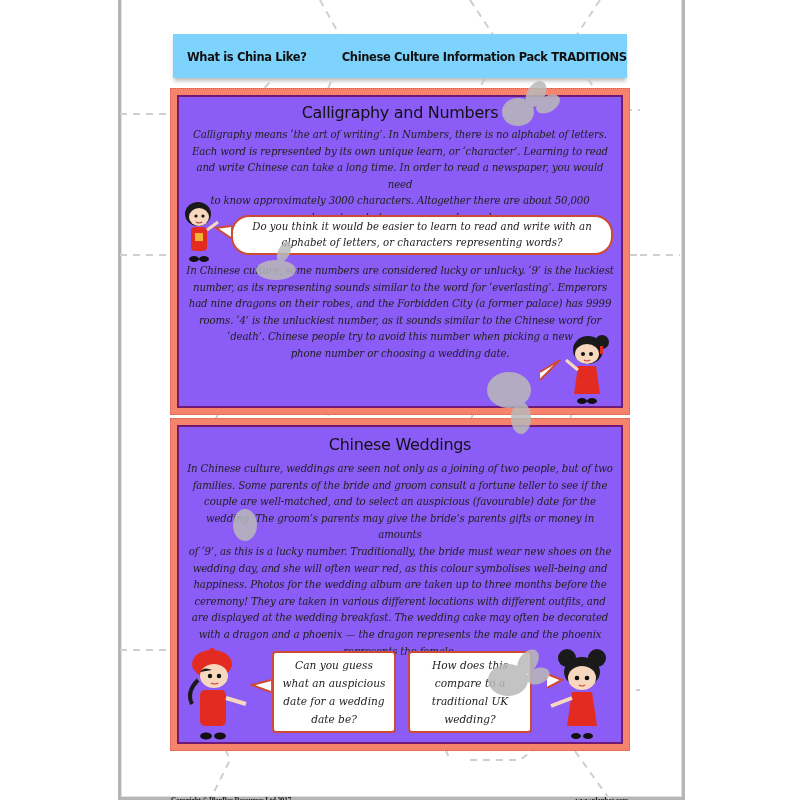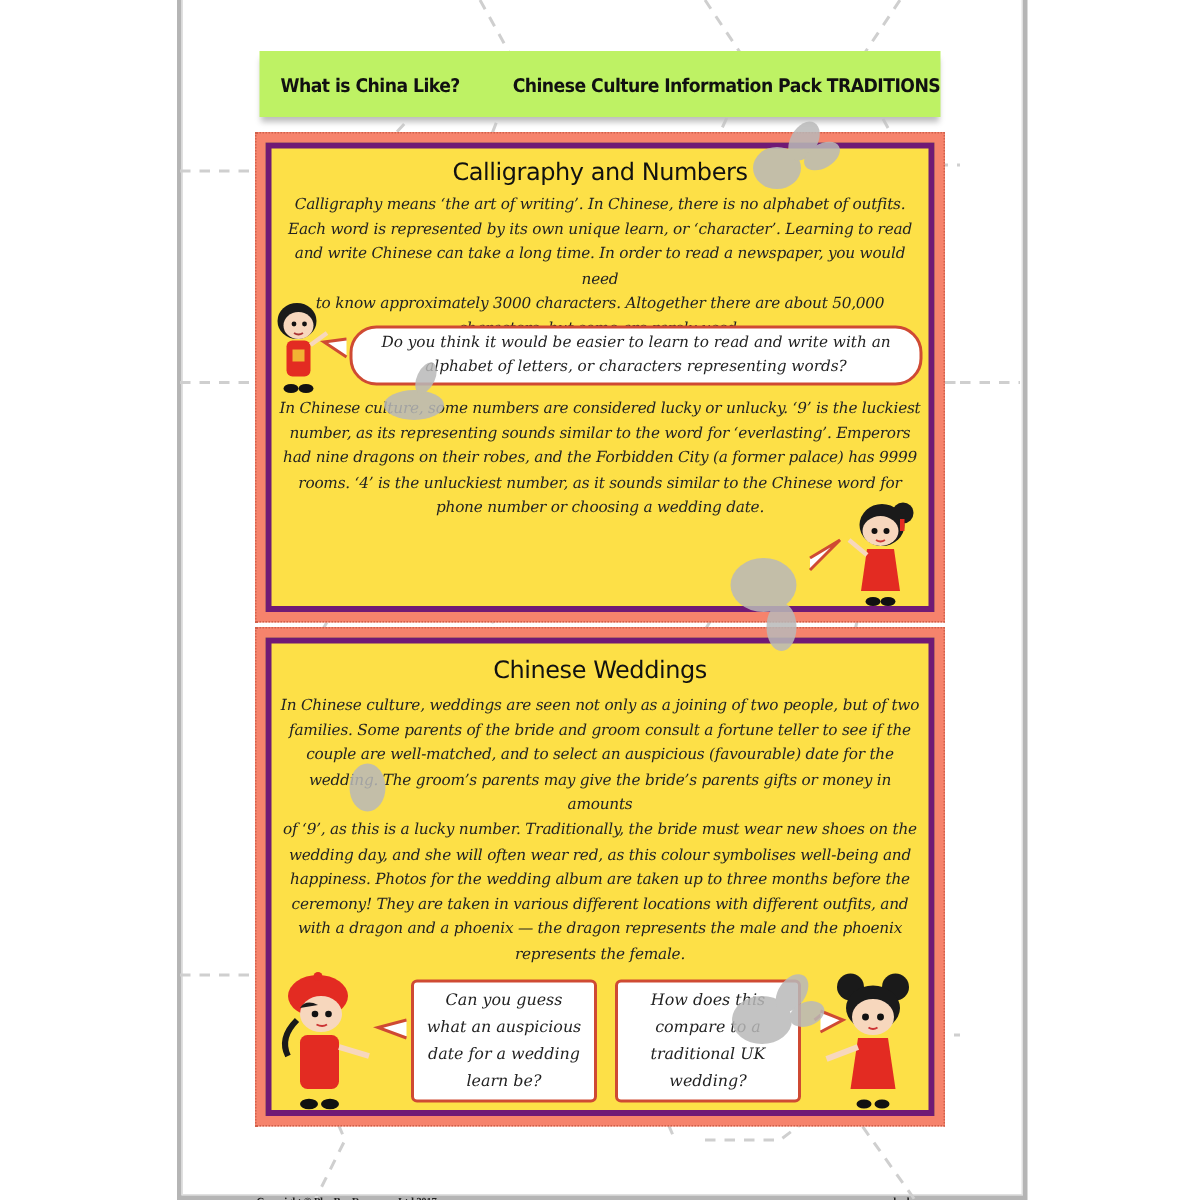--- a/index.html
+++ b/index.html
@@ -1,30 +1,30 @@
 <!DOCTYPE html>
 <html><head>
 <meta charset="utf-8">
 <style>
   html, body { margin:0; padding:0; }
   body { width:800px; height:800px; background:#ffffff; position:relative; overflow:hidden;
          font-family:"DejaVu Sans", sans-serif; }
   .page { position:absolute; left:118px; top:-4px; width:561px; height:798px; background:#ffffff;
           border:3px solid #b5b5b5; box-shadow: inset 0 0 0 1px #e0e0e0; }
   .bg-overlay { position:absolute; left:0; top:0; width:800px; height:800px; pointer-events:none; z-index:1; }
-  .header { position:absolute; left:173px; top:34px; width:454px; height:44px; background:#bef264;
+  .header { position:absolute; left:173px; top:34px; width:454px; height:44px; background:#7dd3fc;
             box-shadow: 0 4px 4px -1px #bdbdbd; z-index:2; display:flex; align-items:center;
             justify-content:space-between; padding:0 14px 0 14px; box-sizing:border-box; }
   .header span { font-family:"DejaVu Sans", sans-serif; font-weight:bold; font-size:12.5px; color:#111;
                  letter-spacing:-0.4px; transform:scaleX(0.92); transform-origin:left center; white-space:nowrap; }
   .header .right { transform-origin:right center; }
   .panel { position:absolute; left:170px; width:460px; background:#f6836c; z-index:2;
            border:1px dotted #d0604a; box-sizing:border-box; }
-  .panel-inner { position:absolute; left:6px; right:6px; top:6px; bottom:6px; background:#fde047;
-                 border:4px solid #701a75; box-sizing:border-box; }
+  .panel-inner { position:absolute; left:6px; right:6px; top:6px; bottom:6px; background:#8b5cf6;
+                 border:2px solid #701a75; box-sizing:border-box; }
   .p1 { top:88px; height:327px; }
   .p2 { top:418px; height:333px; }
   .title { position:absolute; left:0; right:0; text-align:center; font-family:"DejaVu Sans", sans-serif;
            font-size:16px; color:#111; letter-spacing:-0.3px; }
   .para { position:absolute; text-align:center; font-family:"DejaVu Serif", serif; font-style:italic;
           font-size:10.2px; line-height:16.6px; color:#222; letter-spacing:-0.15px; }
   .bubble { position:absolute; background:#fff; border:2px solid #cf4a33; border-radius:18px;
             box-sizing:border-box; display:flex; align-items:center; justify-content:center; text-align:center;
             font-family:"DejaVu Serif", serif; font-style:italic; font-size:10.2px; line-height:16px; color:#222; }
   .bubble.small { border-radius:4px; font-size:10.6px; line-height:18px; }
@@ -73,63 +73,65 @@
 
 <div class="header">
   <span class="left">What is China Like?</span>
   <span class="right">Chinese Culture Information Pack TRADITIONS</span>
 </div>
 
 <div class="panel p1">
   <div class="panel-inner">
     <div class="title" style="top:6px;">Calligraphy and Numbers</div>
     <div class="para" style="left:4px; right:4px; top:30px;">
-      <div>Calligraphy means ‘the art of writing’. In Chinese, there is no alphabet of outfits.</div>
+      <div>Calligraphy means ‘the art of writing’. In Numbers, there is no alphabet of letters.</div>
       <div>Each word is represented by its own unique learn, or ‘character’. Learning to read</div>
       <div>and write Chinese can take a long time. In order to read a newspaper, you would need</div>
       <div>to know approximately 3000 characters. Altogether there are about 50,000</div>
       <div>characters, but some are rarely used.</div>
     </div>
     <div class="bubble" style="left:52px; width:382px; top:118px; height:40px;">
       <div>
         <div>Do you think it would be easier to learn to read and write with an</div>
         <div>alphabet of letters, or characters representing words?</div>
       </div>
     </div>
     <div class="para" style="left:4px; right:4px; top:166px;">
       <div>In Chinese culture, some numbers are considered lucky or unlucky. ‘9’ is the luckiest</div>
       <div>number, as its representing sounds similar to the word for ‘everlasting’. Emperors</div>
       <div>had nine dragons on their robes, and the Forbidden City (a former palace) has 9999</div>
       <div>rooms. ‘4’ is the unluckiest number, as it sounds similar to the Chinese word for</div>
+      <div>‘death’. Chinese people try to avoid this number when picking a new</div>
       <div>phone number or choosing a wedding date.</div>
     </div>
   </div>
 </div>
 
 <div class="panel p2">
   <div class="panel-inner">
     <div class="title" style="top:8px;">Chinese Weddings</div>
     <div class="para" style="left:4px; right:4px; top:34px;">
       <div>In Chinese culture, weddings are seen not only as a joining of two people, but of two</div>
       <div>families. Some parents of the bride and groom consult a fortune teller to see if the</div>
       <div>couple are well-matched, and to select an auspicious (favourable) date for the</div>
       <div>wedding. The groom’s parents may give the bride’s parents gifts or money in amounts</div>
       <div>of ‘9’, as this is a lucky number. Traditionally, the bride must wear new shoes on the</div>
       <div>wedding day, and she will often wear red, as this colour symbolises well-being and</div>
       <div>happiness. Photos for the wedding album are taken up to three months before the</div>
       <div>ceremony! They are taken in various different locations with different outfits, and</div>
+      <div>are displayed at the wedding breakfast. The wedding cake may often be decorated</div>
       <div>with a dragon and a phoenix — the dragon represents the male and the phoenix</div>
       <div>represents the female.</div>
     </div>
     <div class="bubble small" style="left:93px; width:124px; top:224px; height:82px;">
       <div>
         <div>Can you guess</div>
         <div>what an auspicious</div>
         <div>date for a wedding</div>
-        <div>learn be?</div>
+        <div>date be?</div>
       </div>
     </div>
     <div class="bubble small" style="left:229px; width:124px; top:224px; height:82px;">
       <div>
         <div>How does this</div>
         <div>compare to a</div>
         <div>traditional UK</div>
         <div>wedding?</div>
       </div>
     </div>

